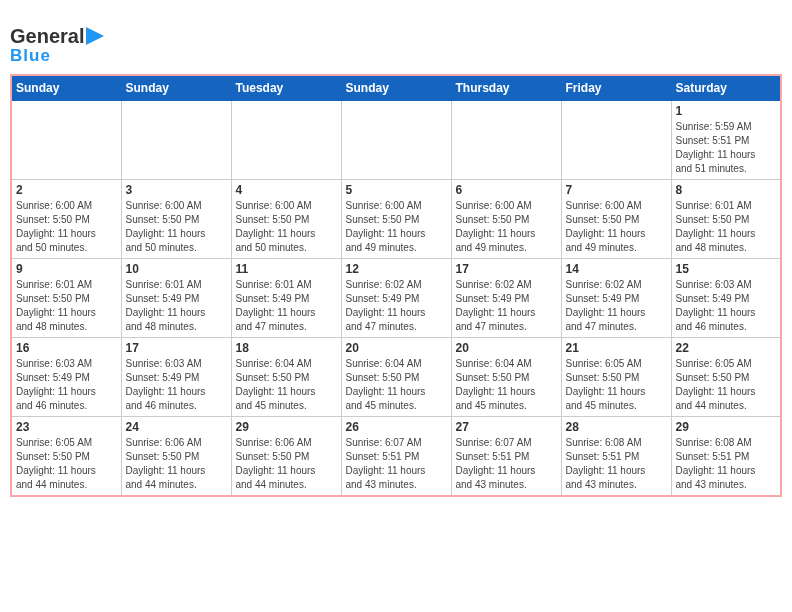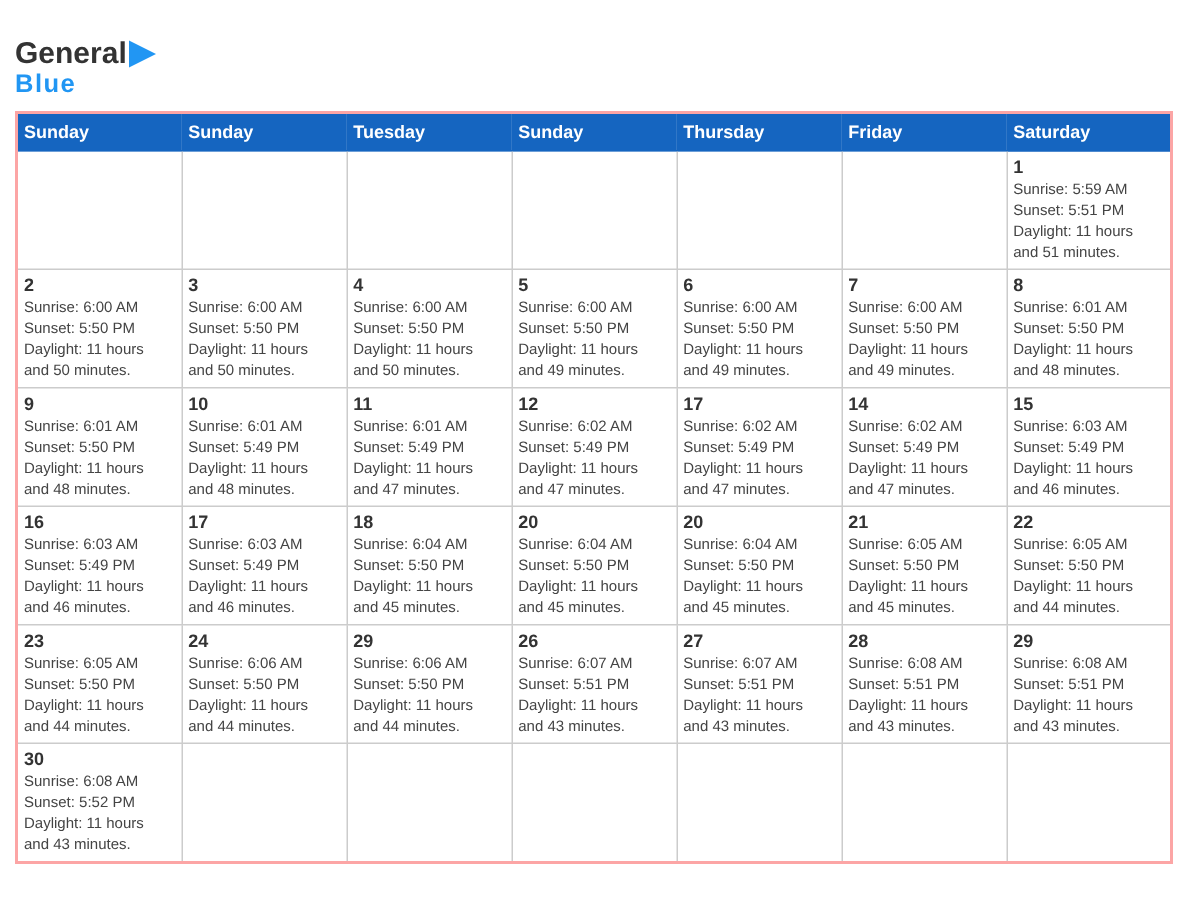--- a/index.html
+++ b/index.html
@@ -348,30 +348,15 @@
 and 43 minutes.</div>
           </td>
           <td>
             <div class="day-number">29</div>
             <div class="day-info" style="white-space: pre-line;">Sunrise: 6:08 AM
 Sunset: 5:51 PM
 Daylight: 11 hours
 and 43 minutes.</div>
           </td>
         </tr>
-        <tr class="last-row">
-          <td>
-            <div class="day-number">30</div>
-            <div class="day-info" style="white-space: pre-line;">Sunrise: 6:08 AM
-Sunset: 5:52 PM
-Daylight: 11 hours
-and 43 minutes.</div>
-          </td>
-          <td class="empty-cell"></td>
-          <td class="empty-cell"></td>
-          <td class="empty-cell"></td>
-          <td class="empty-cell"></td>
-          <td class="empty-cell"></td>
-          <td class="empty-cell"></td>
-        </tr>
       </tbody>
   </table>
 </div>
 
 </body></html>

